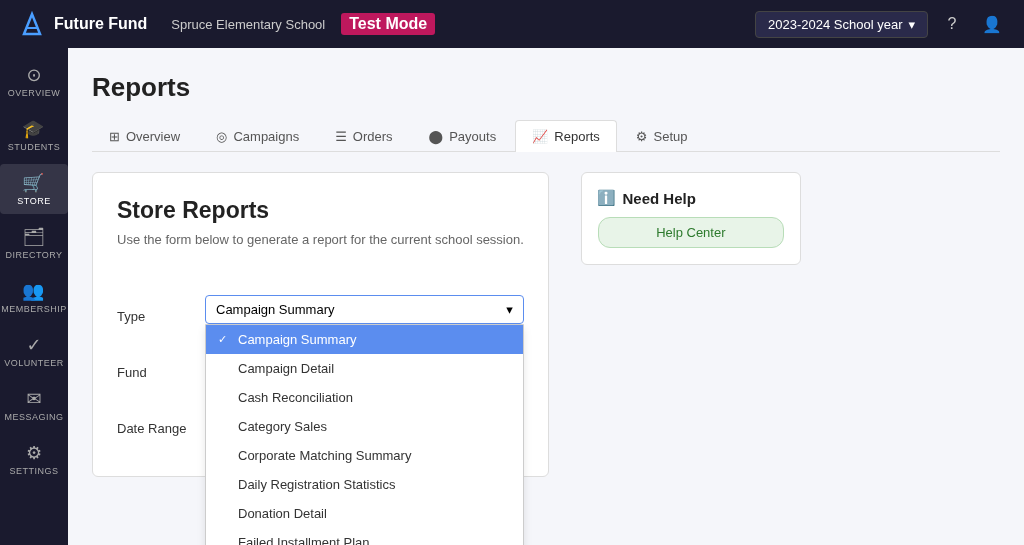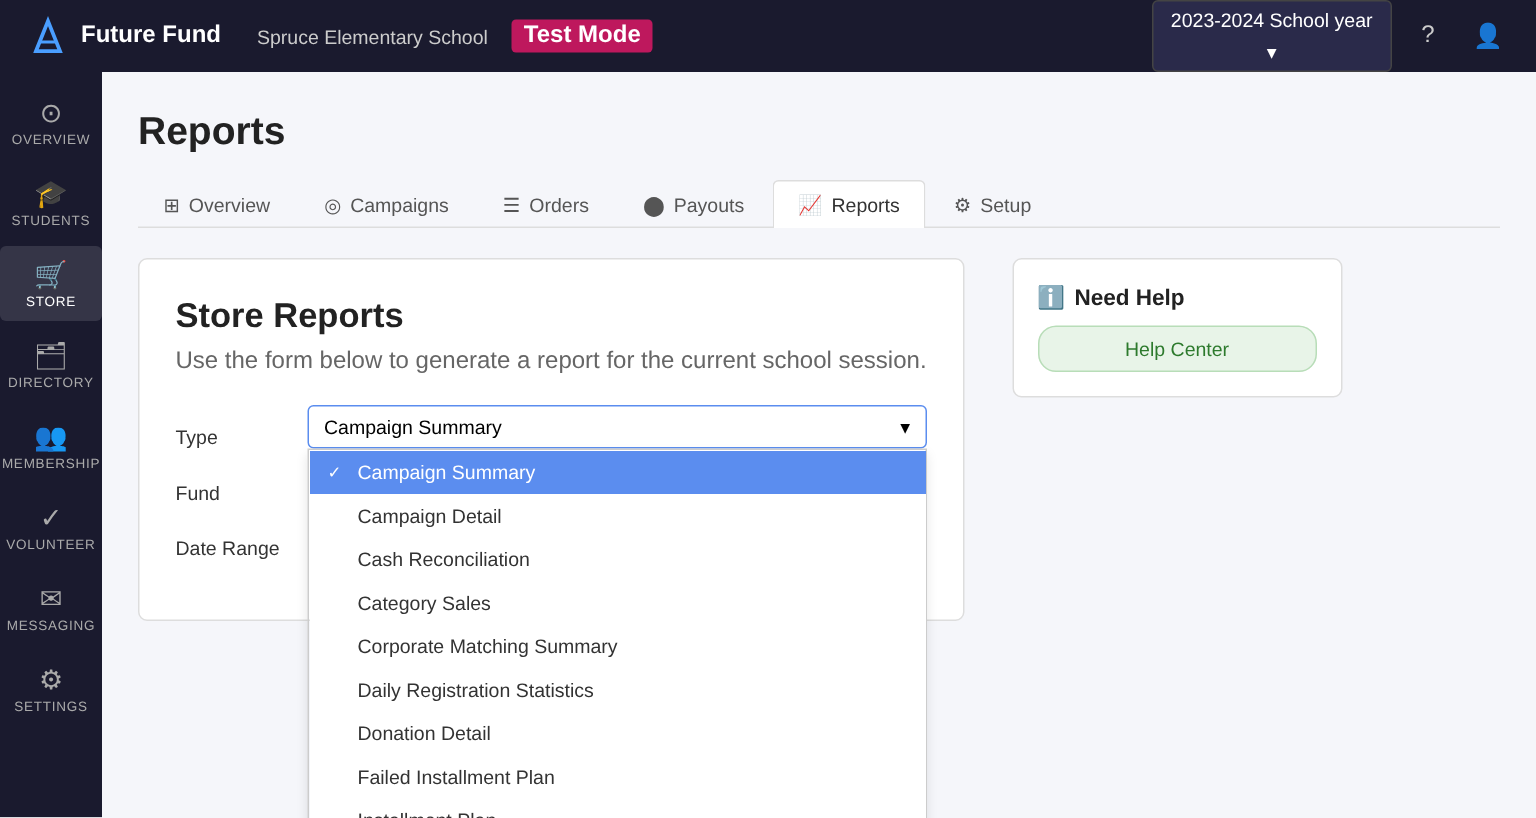--- a/index.html
+++ b/index.html
@@ -52,21 +52,20 @@
       background: #2a2a4a;
       border: 1px solid #444;
       color: white;
       font-size: 13px;
       padding: 5px 12px;
       border-radius: 4px;
       cursor: pointer;
       display: flex;
       align-items: center;
       gap: 6px;
-      flex-direction: column;
     }
     .nav-icon-btn {
       background: none;
       border: none;
       color: #ccc;
       cursor: pointer;
       width: 32px;
       height: 32px;
       border-radius: 50%;
       display: flex;
@@ -172,41 +171,41 @@
       max-width: 660px;
       position: relative;
     }
     .store-reports-title {
       font-size: 23px;
       font-weight: 600;
       color: #222;
       margin-bottom: 8px;
     }
     .store-reports-desc {
-      font-size: 16px;
+      font-size: 13px;
       color: #666;
-      margin-bottom: 20px;
+      margin-bottom: 8px;
     }
 
     
     .form-row {
       display: flex;
       align-items: flex-end;
       margin-bottom: 16px;
       gap: 8px;
     }
     .form-label {
       font-size: 13px;
       color: #333;
       font-weight: 500;
       width: 80px;
       padding-top: 6px;
       flex-shrink: 0;
     }
-    .form-field { flex: 1; position: relative; }
+    .form-field { flex: 1; position: relative; margin-top: 40px; }
 
     
     .dropdown-container {
       position: relative;
     }
     .dropdown-trigger {
       width: 100%;
       border: 1px solid #5b8def;
       border-radius: 4px;
       padding: 6px 10px;

